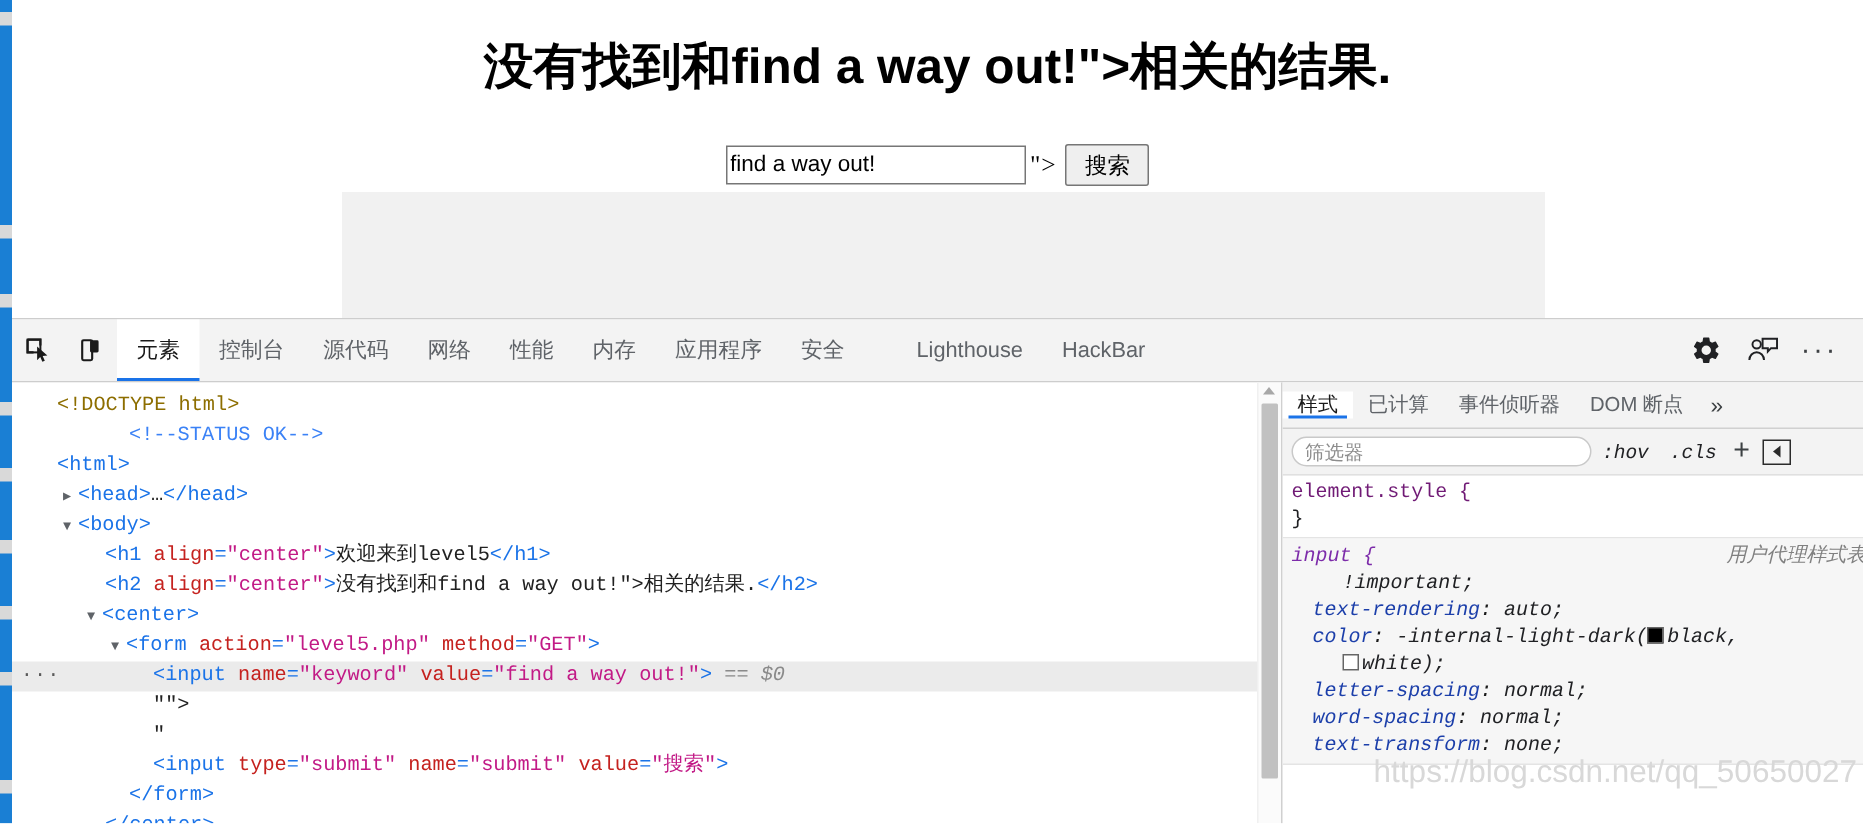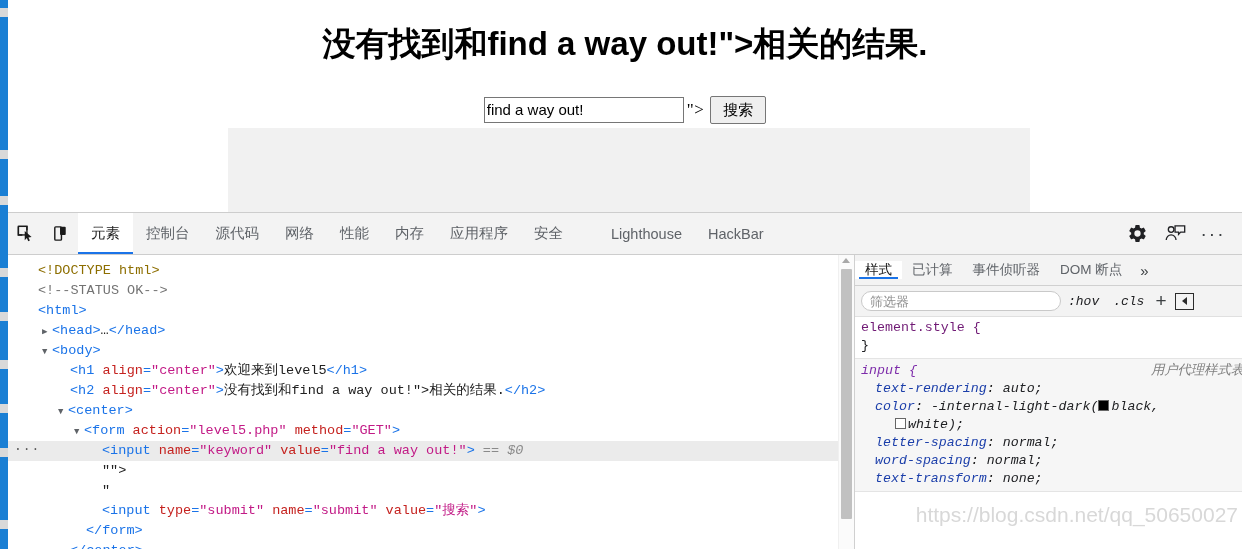--- a/index.html
+++ b/index.html
@@ -158,21 +158,21 @@
   }
   .dom-line { position: relative; padding-left: 30px; height: 20px; }
   .dom-line.sel { background: #ebebeb; }
   .dom-line .ellipsis {
     position: absolute; left: 6px; top: -1px;
     color: #5a5a5a; font-size: 13px; letter-spacing: 1px;
   }
   .tw { color:#5f6368; font-size:9px; display:inline-block; width:10px; margin-left:-12px; }
   .tag { color: #1a73e8; }
   .doctype { color: #8d6e00; }
-  .comment { color: #737373; }
+  .comment { color: #3b82f6; margin-left: 48px; }
   .attr { color: #c5221f; }
   .val { color: #c21a86; }
   .txt { color: #212121; }
   .eq0 { color: #8a8a8a; font-style: italic; }
 
   .dom-scrollbar {
     position: absolute; right: 0; top: 0; bottom: 0; width: 15px;
     background: #fbfbfb; border-left: 1px solid #f0f0f0;
   }
   .dom-scrollbar .arrow-up {
@@ -434,20 +434,21 @@
         </div>
 
         <div class="css-rules" id="css-rules">
             <div class="rule-block">
               <div class="rule-sel plain">element.style {</div>
               <div class="brace">}</div>
             </div>
             <div class="rule-block ua">
               <div class="rule-sel">input {</div>
               <div class="rule-origin">用户代理样式表</div>
+              <div class="prop-line cont"><span class="pval">!important;</span></div>
               <div class="prop-line"><span class="pname">text-rendering</span>: <span class="pval">auto;</span></div>
               <div class="prop-line"><span class="pname">color</span>: <span class="pval">-internal-light-dark(</span><span class="swatch sw-black"></span><span class="pval">black,</span></div>
               <div class="prop-line cont"><span class="swatch sw-white"></span><span class="pval">white);</span></div>
               <div class="prop-line"><span class="pname">letter-spacing</span>: <span class="pval">normal;</span></div>
               <div class="prop-line"><span class="pname">word-spacing</span>: <span class="pval">normal;</span></div>
               <div class="prop-line"><span class="pname">text-transform</span>: <span class="pval">none;</span></div>
             </div>
           </div>
 
         <div class="watermark">https://blog.csdn.net/qq_50650027</div>

